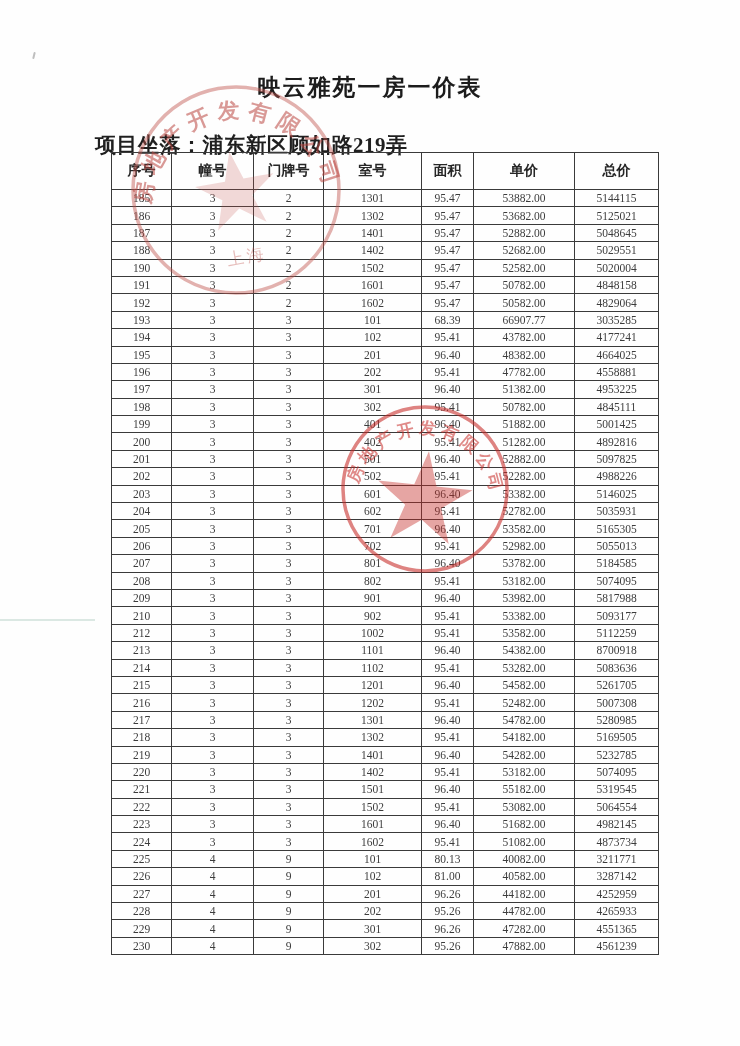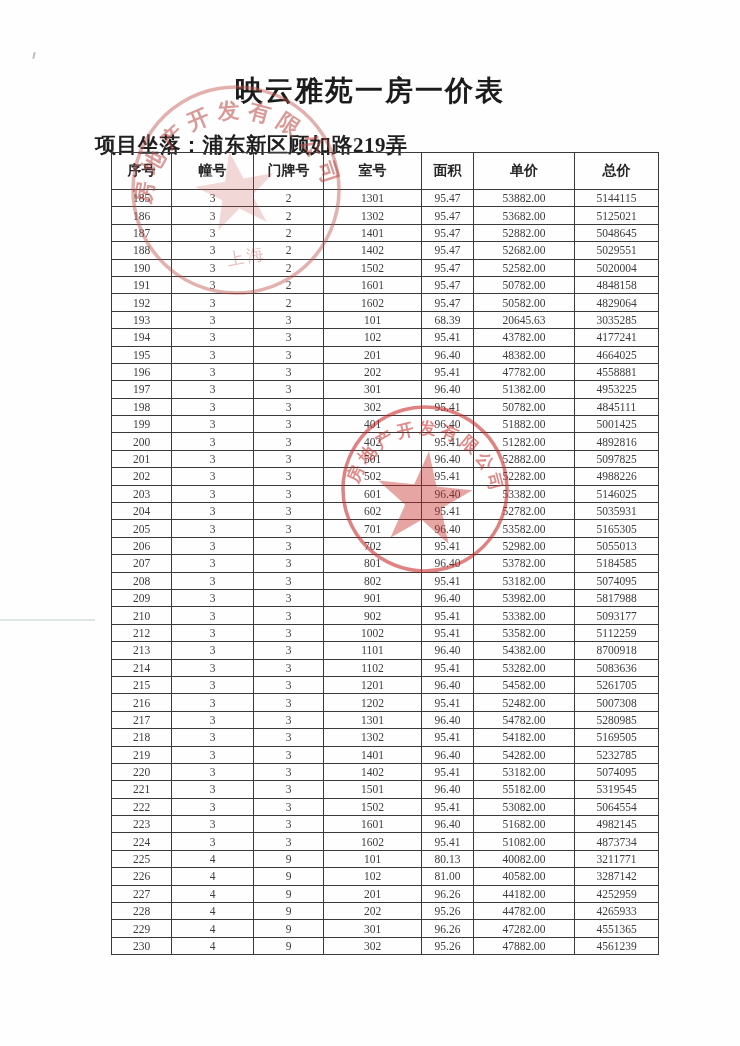--- a/index.html
+++ b/index.html
@@ -1,21 +1,21 @@
 <!DOCTYPE html>
 <html><head>
 <meta charset="utf-8">
 <style>
   html,body{margin:0;padding:0;}
   body{width:740px;height:1046px;background:#ffffff;overflow:hidden;
        font-family:"Liberation Serif","DejaVu Serif",serif;}
   .page{position:relative;width:740px;height:1046px;background:#fefefe;}
 
   .title{position:absolute;top:72px;left:0;width:740px;margin:0;text-align:center;
-         font-size:28px;font-weight:bold;color:#1c1c1c;letter-spacing:2px;}
+         font-size:23px;font-weight:bold;color:#1c1c1c;letter-spacing:2px;}
 
   .location{position:absolute;top:131px;left:95px;font-size:21px;font-weight:bold;
             color:#1f1f1f;letter-spacing:0.5px;}
 
   table.price{position:absolute;top:152px;left:95px;width:547px;
               border-collapse:collapse;table-layout:fixed;background:transparent;margin-left:16px;}
   table.price th{border:1px solid #3a3a3a;height:36px;font-size:14px;font-weight:bold;
                  color:#262626;text-align:center;padding:0;}
   table.price td{border:1px solid #3a3a3a;height:16.4px;font-size:11.5px;color:#3c3c3c;
                  text-align:center;padding:0;line-height:16px;overflow:hidden;
@@ -130,21 +130,21 @@
           <td>95.47</td>
           <td>50582.00</td>
           <td>4829064</td>
         </tr>
         <tr>
           <td>193</td>
           <td>3</td>
           <td>3</td>
           <td>101</td>
           <td>68.39</td>
-          <td>20645.63</td>
+          <td>66907.77</td>
           <td>3035285</td>
         </tr>
         <tr>
           <td>194</td>
           <td>3</td>
           <td>3</td>
           <td>102</td>
           <td>95.41</td>
           <td>43782.00</td>
           <td>4177241</td>

